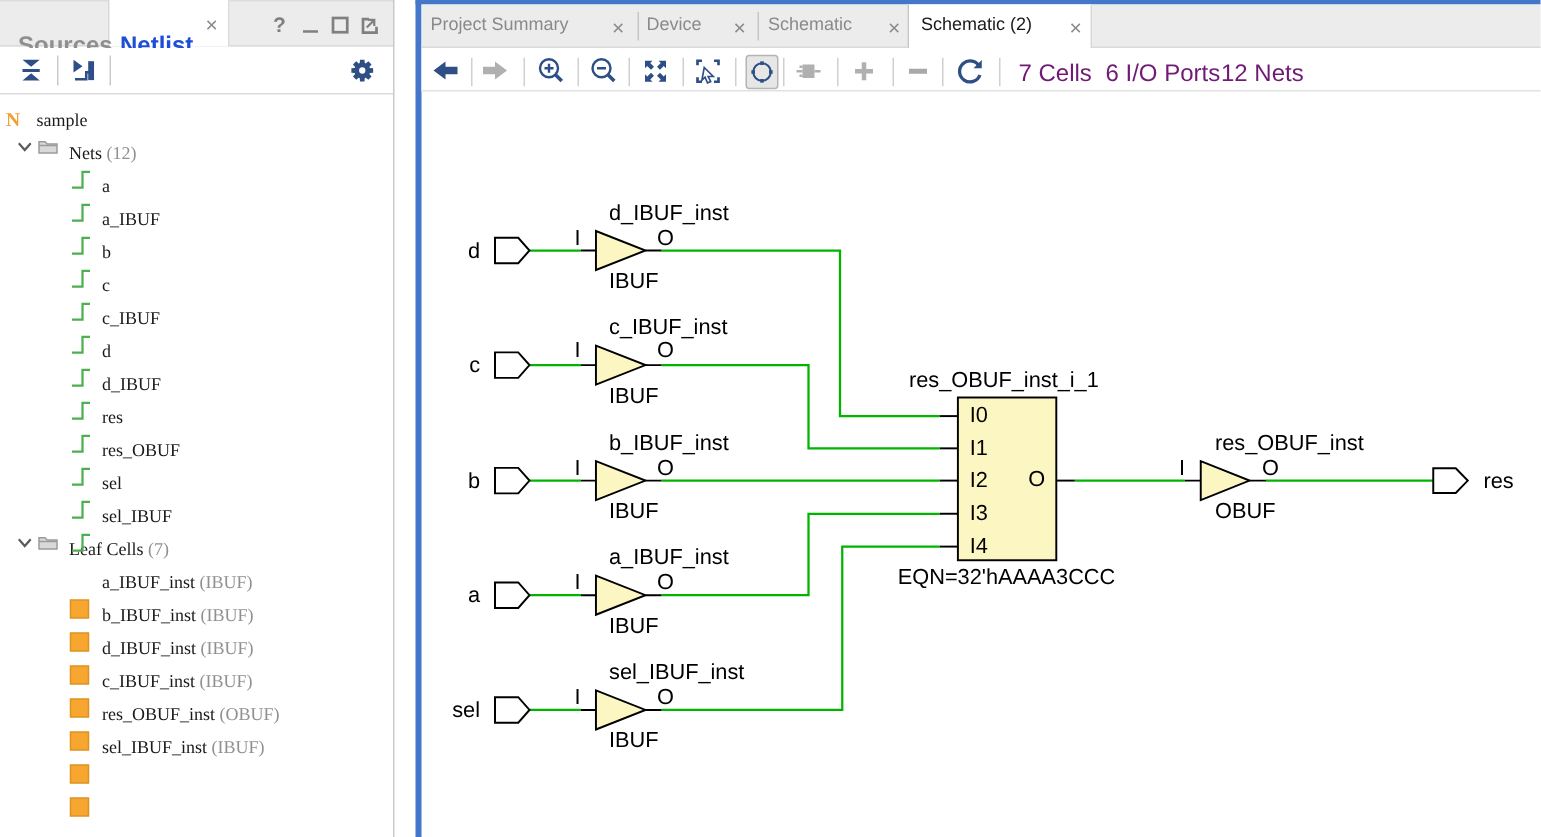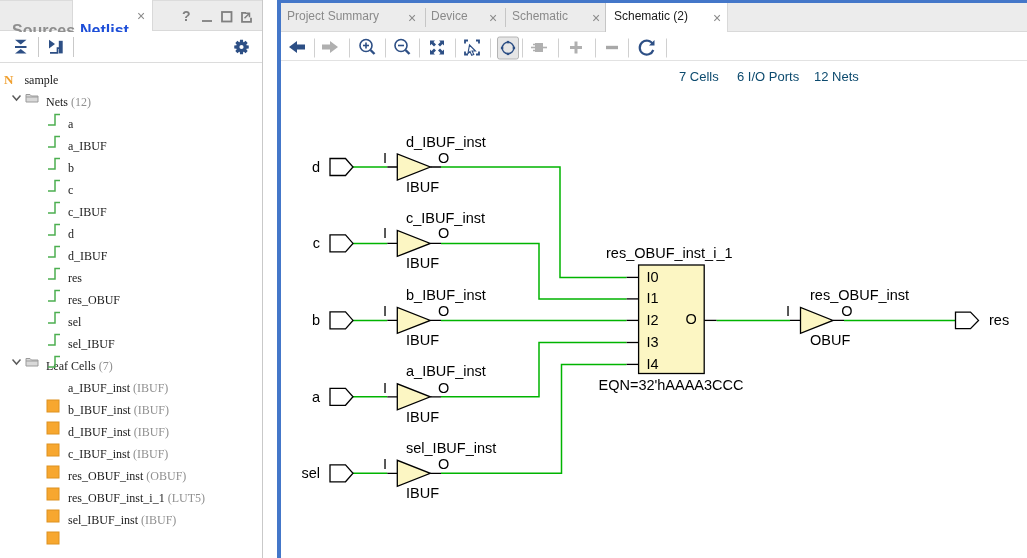--- a/index.html
+++ b/index.html
@@ -29,21 +29,21 @@
   #rpanel { position:absolute; left:277px; top:0; width:750px; height:558px; background:#fff;
     border-left:4px solid #4477c9; border-top:3px solid #4477c9; }
   #rtabs { position:absolute; left:281px; top:3px; width:746px; height:29px; background:#ececec;
     border-bottom:1px solid #d9d9d9; }
   #rtab-active { position:absolute; left:605px; top:3px; width:123px; height:29px; background:#fff;
     border-left:1px solid #c6c6c6; border-right:1px solid #d9d9d9; }
   .rtabtxt { position:absolute; top:9px; font-size:12px; font-weight:normal; color:#8a8a8a; }
   .rsep { position:absolute; top:8px; width:1px; height:19px; background:#c6c6c6; }
   #rtoolbar { position:absolute; left:281px; top:32px; width:746px; height:29px; background:#fff;
     border-bottom:1px solid #e2e2e2; }
-  .bluetxt { position:absolute; top:41px; font-size:13px; color:#0c4a6e;margin-top:28px; }
+  .bluetxt { position:absolute; top:41px; font-size:16px; color:#701a75; }
   #schem { position:absolute; left:281px; top:61px; width:746px; height:497px; }
 </style>
 </head>
 <body>
 
 <div id="lpanel">
   <div id="ltabs"></div>
   <div id="ltab-active"></div>
   <span class="tabtxt" id="srctxt">Sources</span>
   <span class="tabtxt" id="nettxt">Netlist</span>
@@ -108,21 +108,20 @@
           <path d="M1,3.5 h4 l1.5,1.5 H13 V11 H1 z" fill="#d9d9d9" stroke="#9b9b9b"></path>
           <path d="M1,6 h12" stroke="#9b9b9b" fill="none"></path>
         </svg>
       <span style="margin-left:46px;">Leaf Cells</span><span class="gray"> (7)</span>
     </div>
     <div class="trow cell"><span class="ct">a_IBUF_inst</span><span class="gray"> (IBUF)</span></div>
     <div class="trow cell"><span class="ct">b_IBUF_inst</span><span class="gray"> (IBUF)</span></div>
     <div class="trow cell"><span class="ct">d_IBUF_inst</span><span class="gray"> (IBUF)</span></div>
     <div class="trow cell"><span class="ct">c_IBUF_inst</span><span class="gray"> (IBUF)</span></div>
     <div class="trow cell"><span class="ct">res_OBUF_inst</span><span class="gray"> (OBUF)</span></div>
-    <div class="trow cell"><span class="ct">res_OBUF_inst_i_1</span><span class="gray"> (LUT5)</span></div>
     <div class="trow cell"><span class="ct">sel_IBUF_inst</span><span class="gray"> (IBUF)</span></div>
   </div>
 </div>
 <style>
   .net .nt { margin-left:68px; }
   .cell .ct { margin-left:68px; }
 </style>
 
 <svg class="abs" style="left:0;top:65px;pointer-events:none;" width="70" height="490" viewBox="0 0 70 490" id="treeicons">
     <path d="M48,60 h7 v-10.5 h5" stroke="#4caf50" stroke-width="1.5" fill="none"></path>

